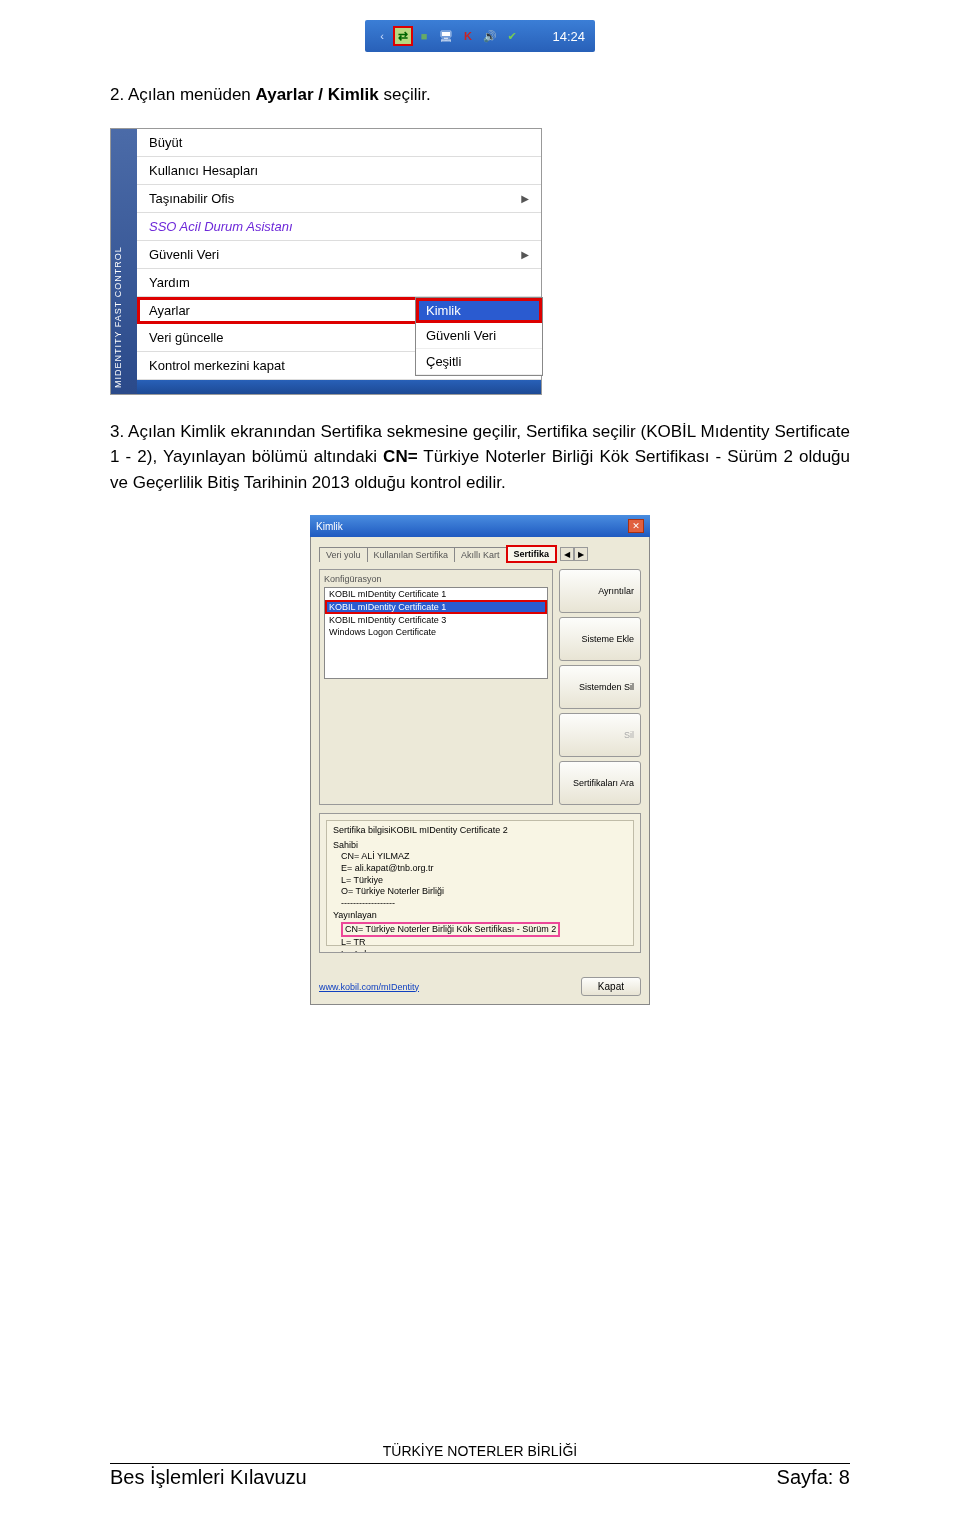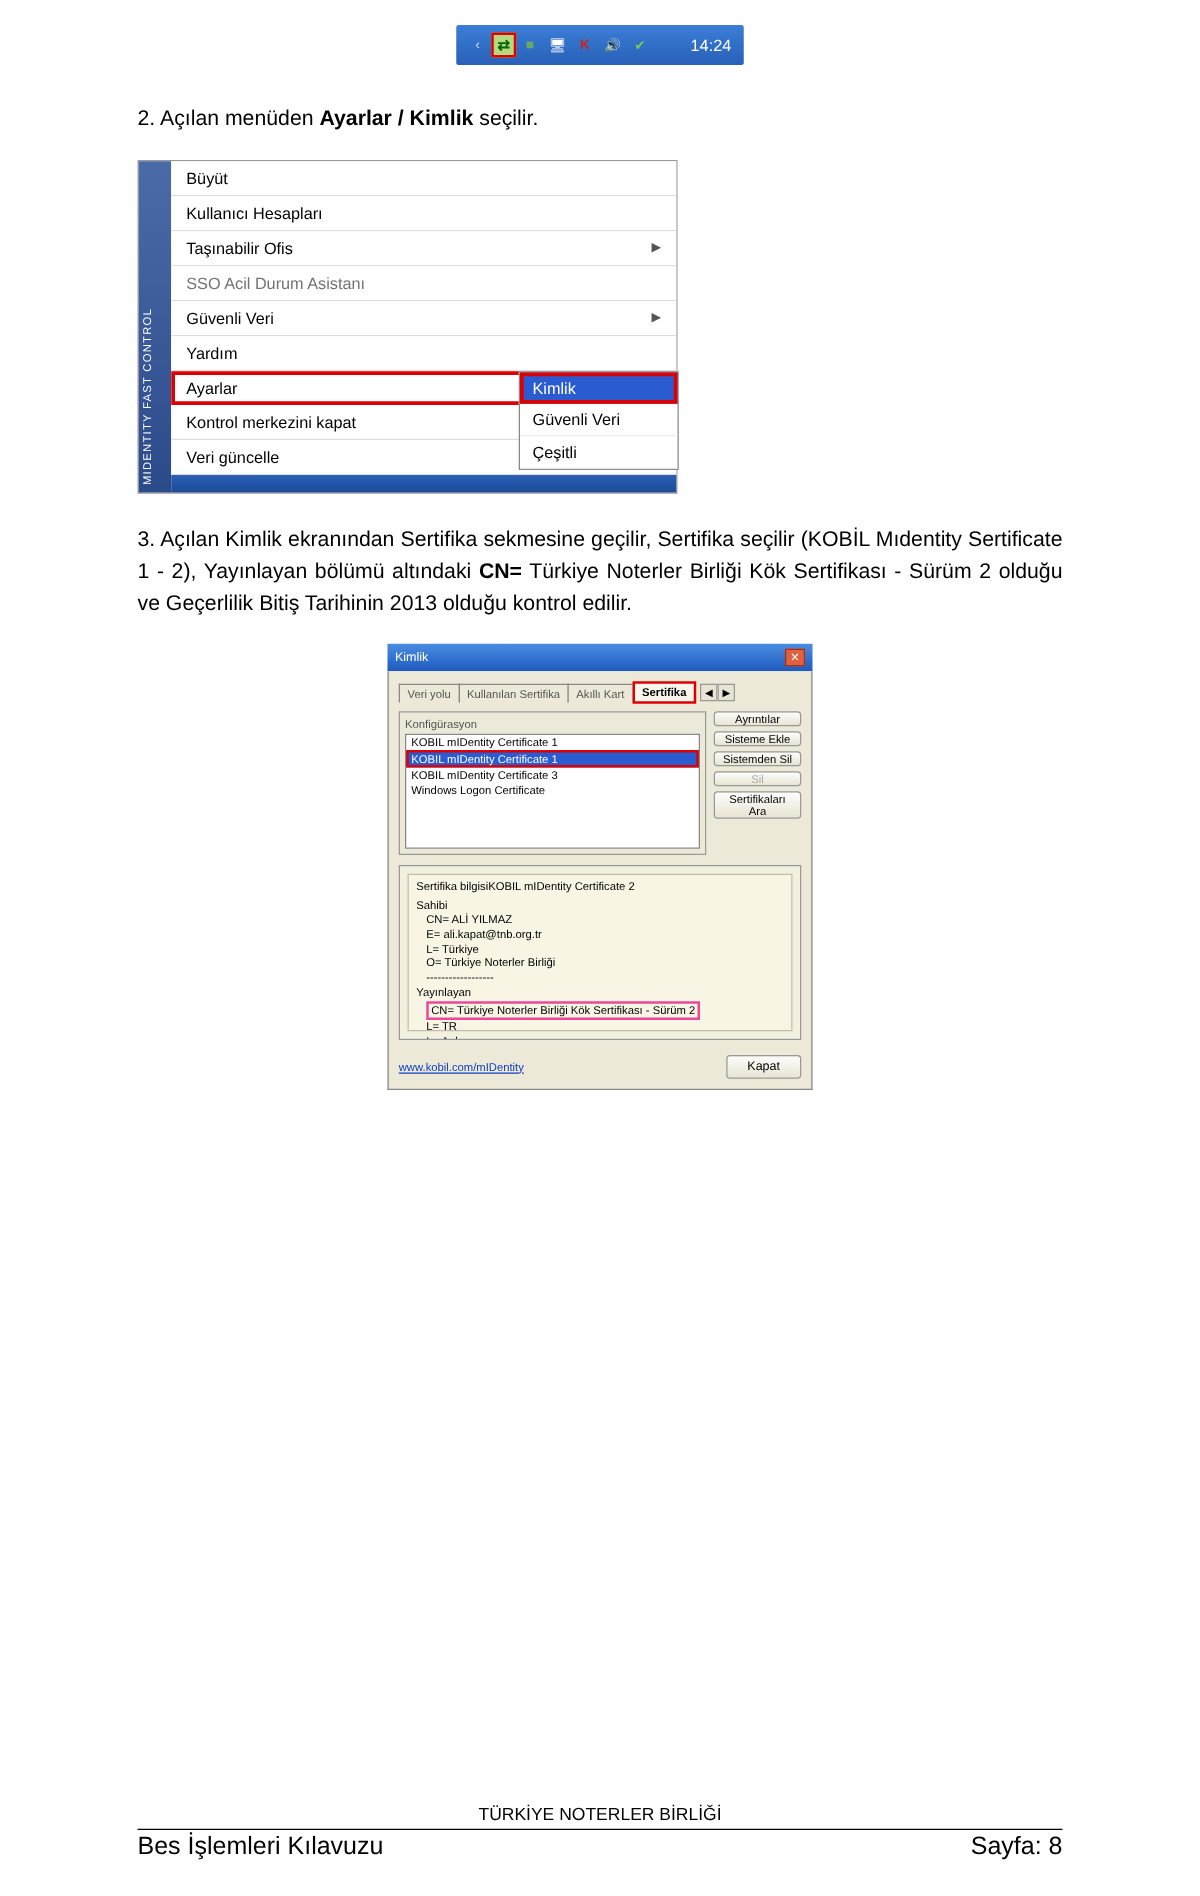--- a/index.html
+++ b/index.html
@@ -76,21 +76,21 @@
   .menu-body { flex: 1; }
   .menu-item {
     padding: 6px 12px;
     font-size: 13px;
     border-bottom: 1px solid #ddd;
     display: flex;
     justify-content: space-between;
     align-items: center;
     background: #fff;
   }
-  .menu-item.disabled { color: #737373; }
+  .menu-item.disabled { color: #6d28d9; font-style: italic; }
   .submenu-arrow { font-size: 10px; color: #555; }
   .menu-item.highlight {
     border: 3px solid #d00;
     padding: 3px 9px;
   }
   .submenu {
     position: relative;
   }
   .submenu-pop {
     position: absolute;
@@ -199,24 +199,24 @@
     background: #2a5bd0;
     color: #fff;
     border: 2px solid #d00;
     padding: 0 2px;
   }
   .btn-col { display: flex; flex-direction: column; gap: 4px; }
   .small-btn {
     background: linear-gradient(to bottom, #fdfdfb, #e8e4d4);
     border: 1px solid #999;
     border-radius: 3px;
-    padding: 0 6px;
-    font-size: 9px;
-    width: 70px;
-    text-align: center;
+    padding: 16px 6px;
+    font-size: 9px;
+    width: 82px;
+    text-align: right;
   }
   .small-btn.disabled { color: #aaa; }
   .info-box {
     margin-top: 8px;
     border: 1px solid #999;
     background: #f3f0e0;
     padding: 6px;
     height: 140px;
     overflow: hidden;
     position: relative;
@@ -228,21 +228,21 @@
     font-size: 9px;
     line-height: 1.3;
     height: 100%;
   }
   .info-red-row {
     border: 2px solid #ec4899;
     padding: 0 2px;
     display: inline-block;
   }
   .link-row {
-    margin-top: 12px;
+    margin-top: 24px;
     display: flex;
     justify-content: space-between;
     align-items: center;
   }
   .link-text {
     color: #1040c0;
     text-decoration: underline;
     font-size: 9px;
   }
   .kapat-btn {
@@ -327,24 +327,24 @@
             <span>Ayarlar</span>
             <span class="submenu-arrow">▶</span>
           </div>
         <div class="submenu-pop">
           <div class="sub-item sel">Kimlik</div>
           <div class="sub-item">Güvenli Veri</div>
           <div class="sub-item">Çeşitli</div>
         </div>
       </div>
       <div class="menu-item">
+          <span>Veri güncelle</span>
+        </div>
+      <div class="menu-item">
           <span>Kontrol merkezini kapat</span>
-        </div>
-      <div class="menu-item">
-          <span>Veri güncelle</span>
         </div>
       <div class="menu-bottom-bar"></div>
     </div>
   </div>
 
   <p class="instr">
     <span>3.  Açılan Kimlik ekranından Sertifika sekmesine geçilir, Sertifika seçilir (KOBİL Mıdentity Sertificate 1 - 2), Yayınlayan bölümü altındaki </span><span class="bold">CN=</span><span> Türkiye Noterler Birliği Kök Sertifikası - Sürüm 2 olduğu ve Geçerlilik Bitiş Tarihinin 2013 olduğu kontrol edilir.</span>
   </p>
 
   <div class="kimlik-dialog">

